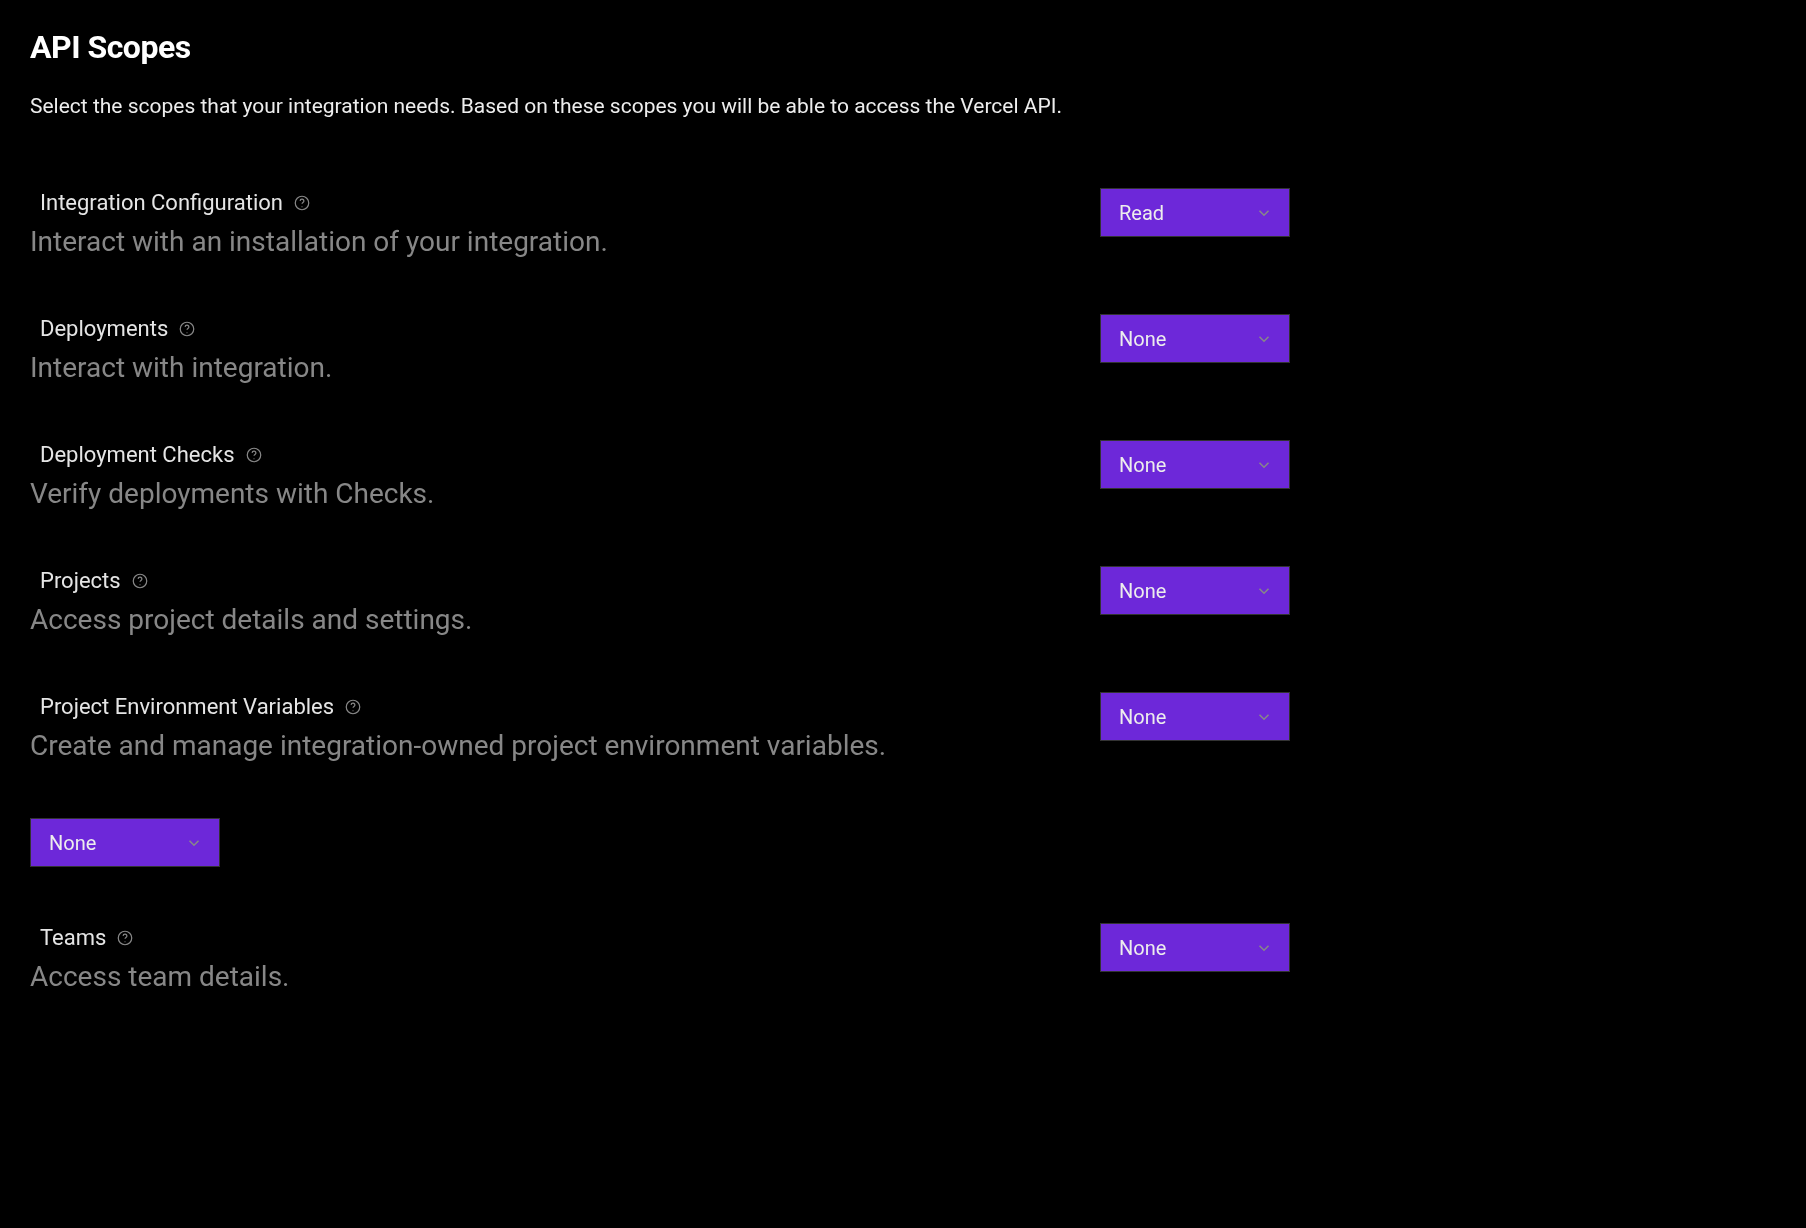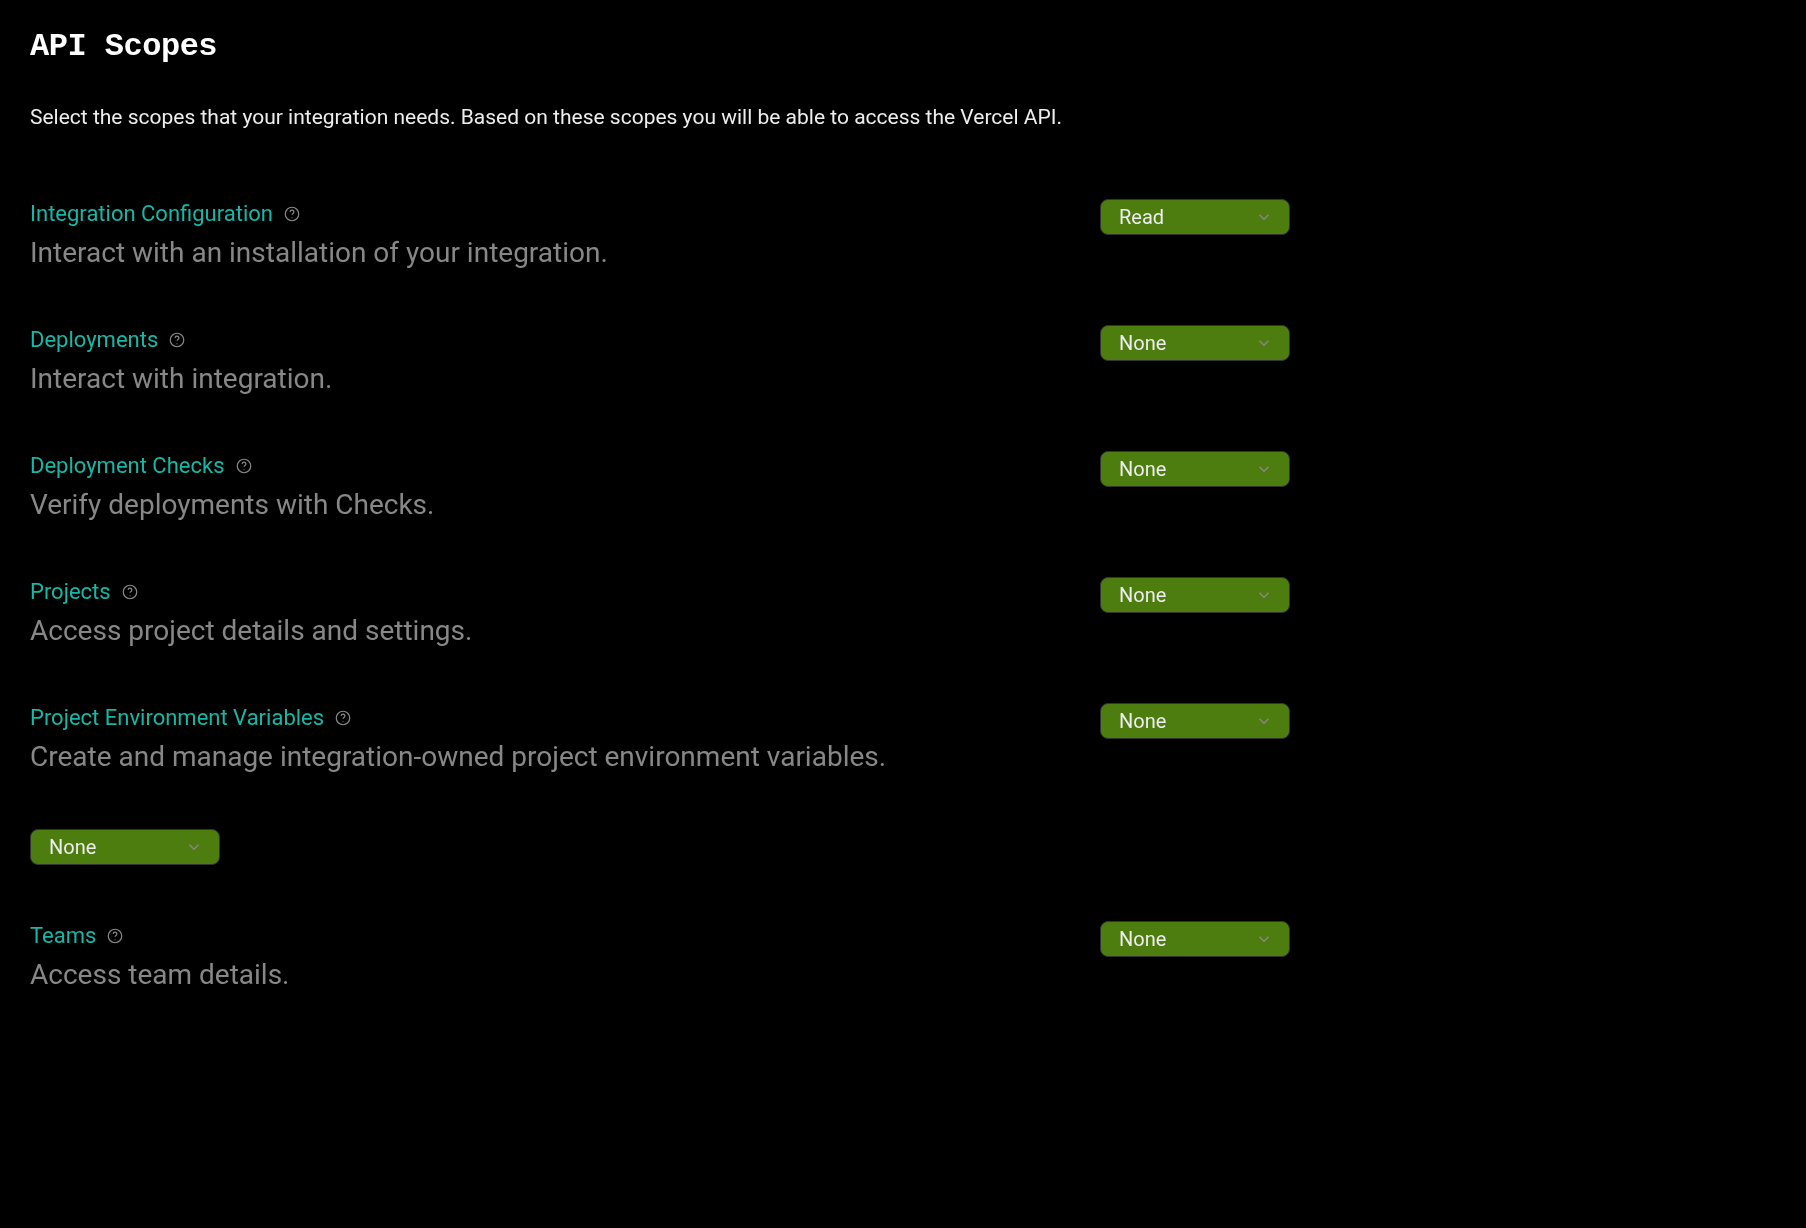--- a/index.html
+++ b/index.html
@@ -12,23 +12,22 @@
       color: #fff;
       font-family: -apple-system, BlinkMacSystemFont, "Segoe UI", Roboto, Helvetica, Arial, sans-serif;
       padding: 28px 30px;
       width: 1806px;
       min-height: 1228px;
     }
     .page-title {
       font-size: 32px;
       font-weight: 700;
       color: #fff;
-      margin-bottom: 40px;
+      margin-bottom: 28px;
       letter-spacing: -0.5px;
-      font-family: Liberation Mono, monospace;
     }
     .page-description {
       font-size: 21px;
       color: #ededed;
       margin-bottom: 72px;
       font-weight: 400;
     }
     .scope-list {
       display: flex;
       flex-direction: column;
@@ -45,22 +44,23 @@
       flex: 1;
     }
     .scope-title-line {
       display: flex;
       align-items: center;
       gap: 10px;
       margin-bottom: 10px;
     }
     .scope-title {
       font-size: 22px;
-      color: #14b8a6;
-      font-weight: 400;
+      color: #e5e5e5;
+      font-weight: 400;
+      margin-left: 10px;
     }
     .help-icon {
       display: inline-flex;
       align-items: center;
       justify-content: center;
       width: 18px;
       height: 18px;
       color: #888;
     }
     .help-icon svg {
@@ -70,25 +70,25 @@
     .scope-desc {
       font-size: 28px;
       color: #878787;
       font-weight: 400;
     }
     .scope-select {
       display: flex;
       align-items: center;
       justify-content: space-between;
       min-width: 190px;
-      height: 36px;
+      height: 49px;
       padding: 0 16px 0 18px;
-      background: #4d7c0f;
+      background: #6d28d9;
       border: 1px solid #333;
-      border-radius: 8px;
+      border-radius: 0;
       cursor: pointer;
       margin-top: -2px;
     }
     .scope-select-value {
       font-size: 20px;
       color: #ededed;
       font-weight: 400;
     }
     .chevron-icon {
       display: inline-flex;

